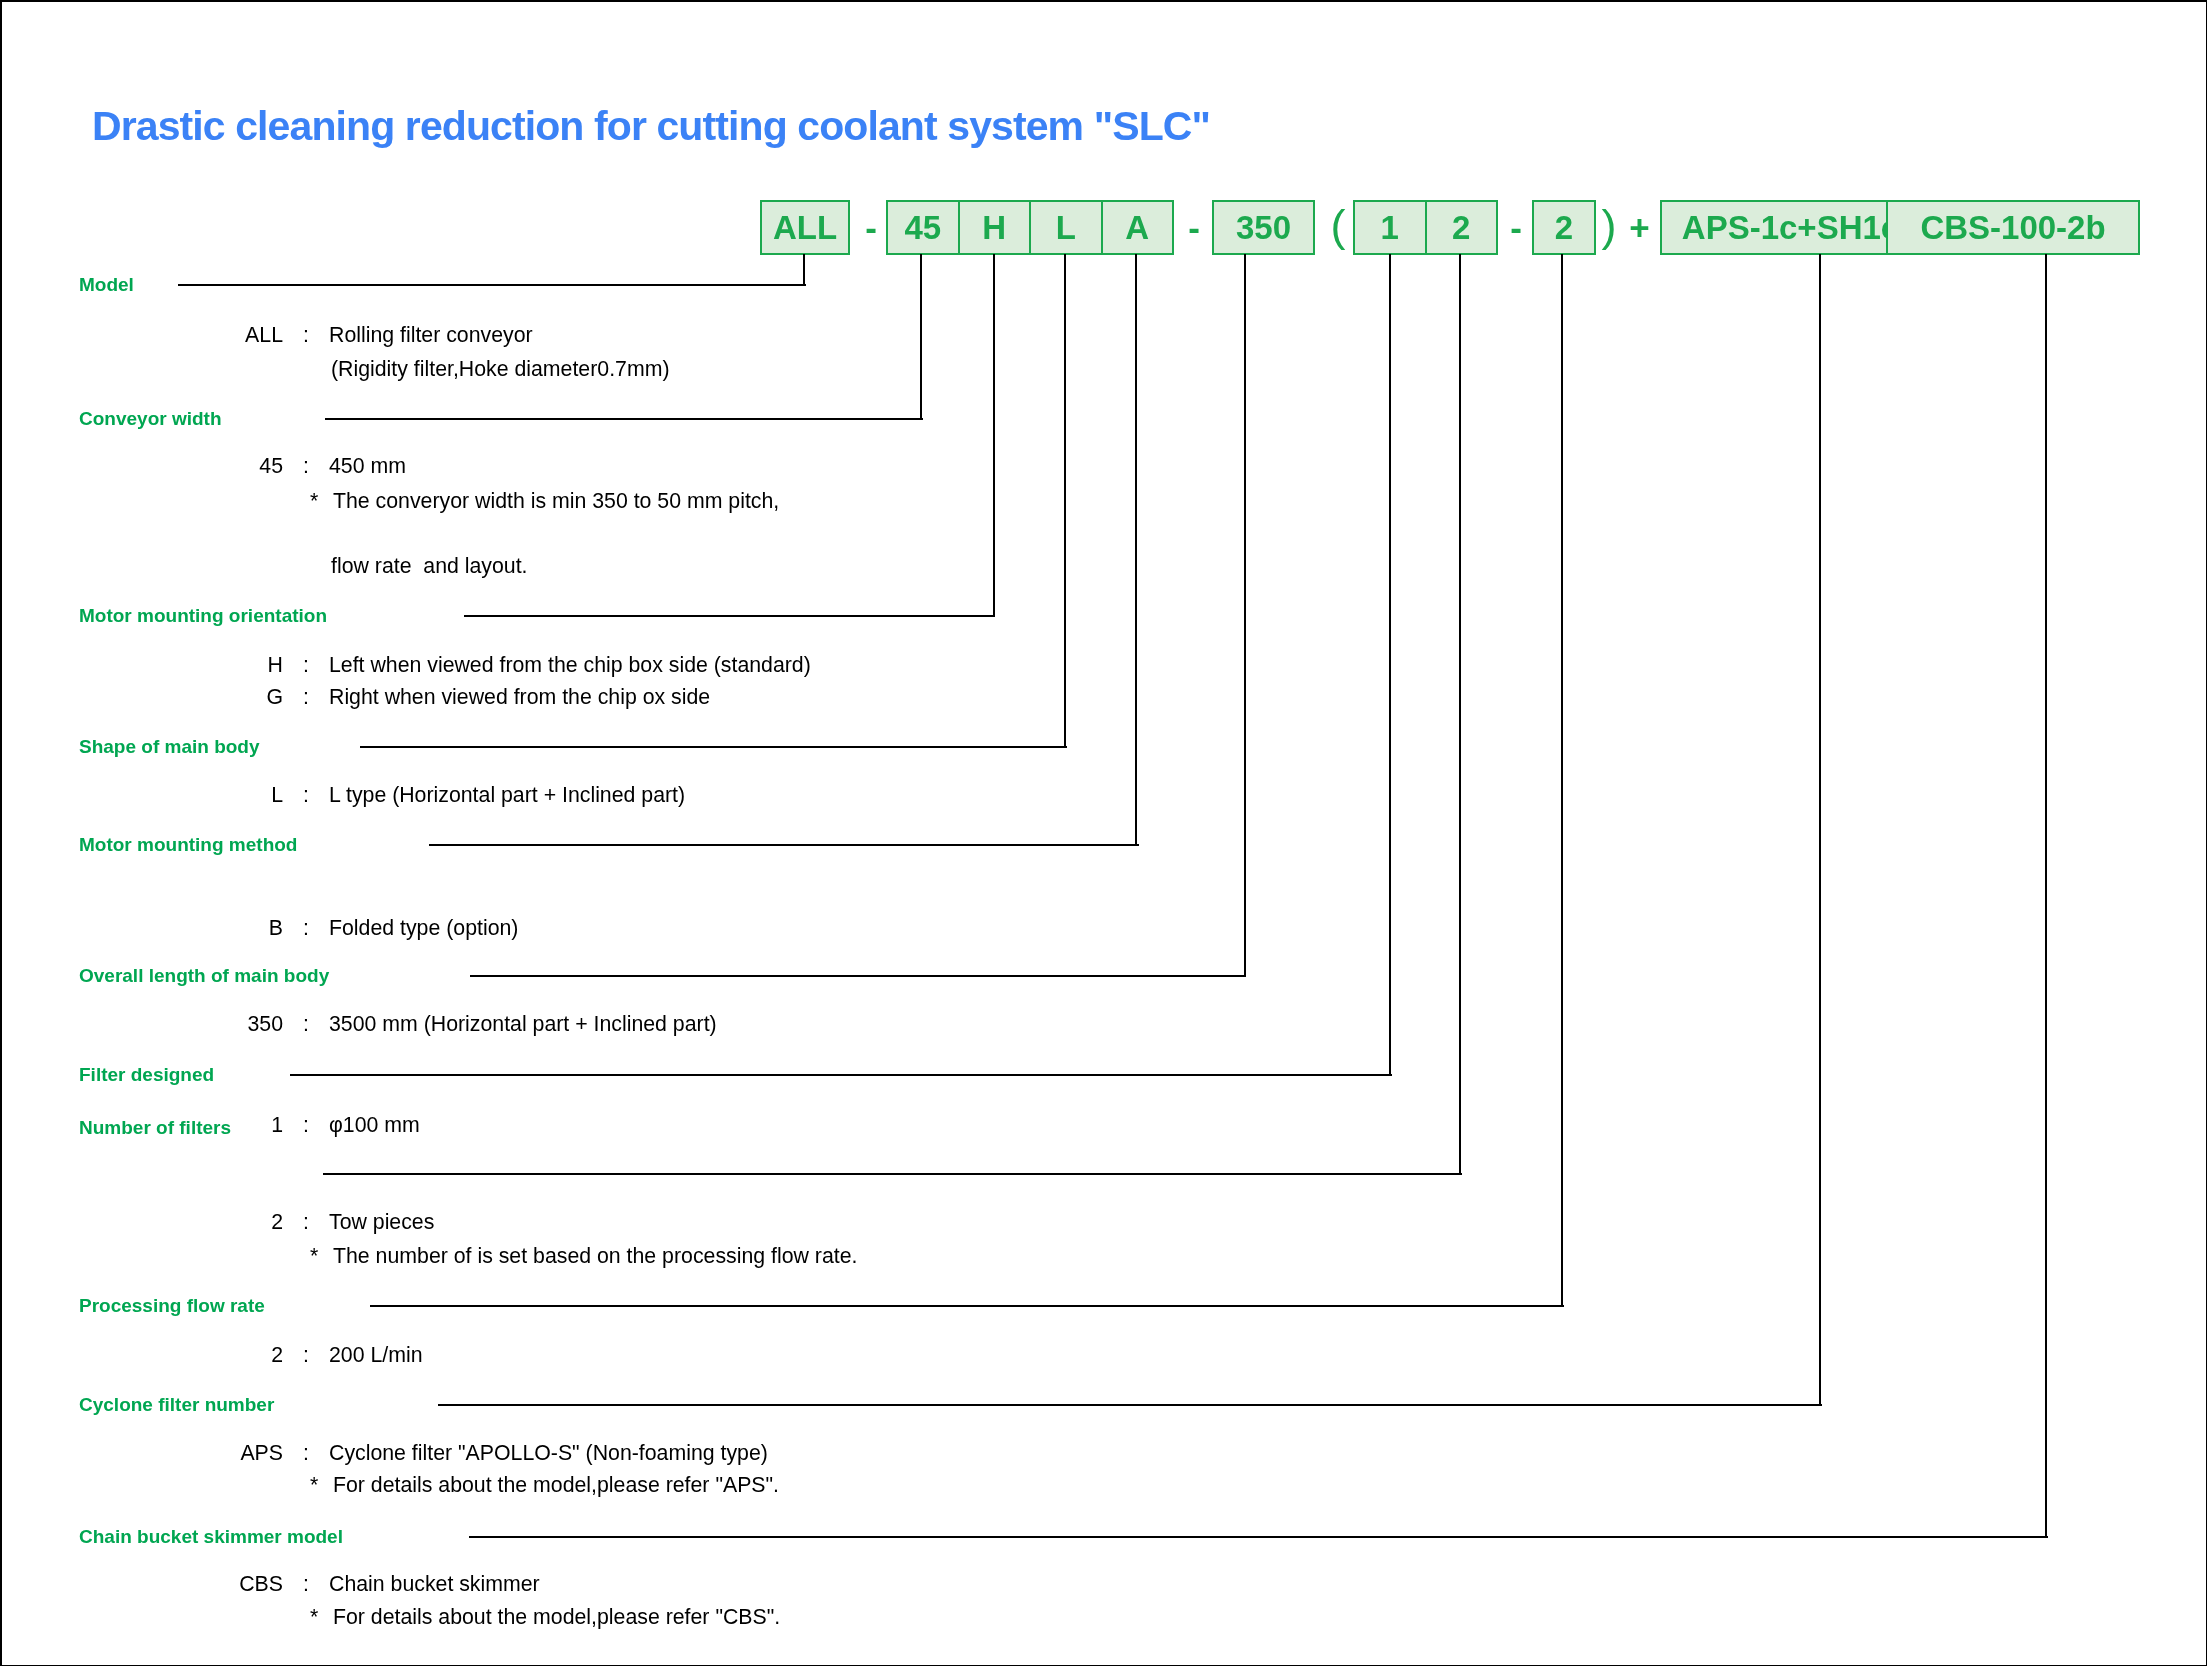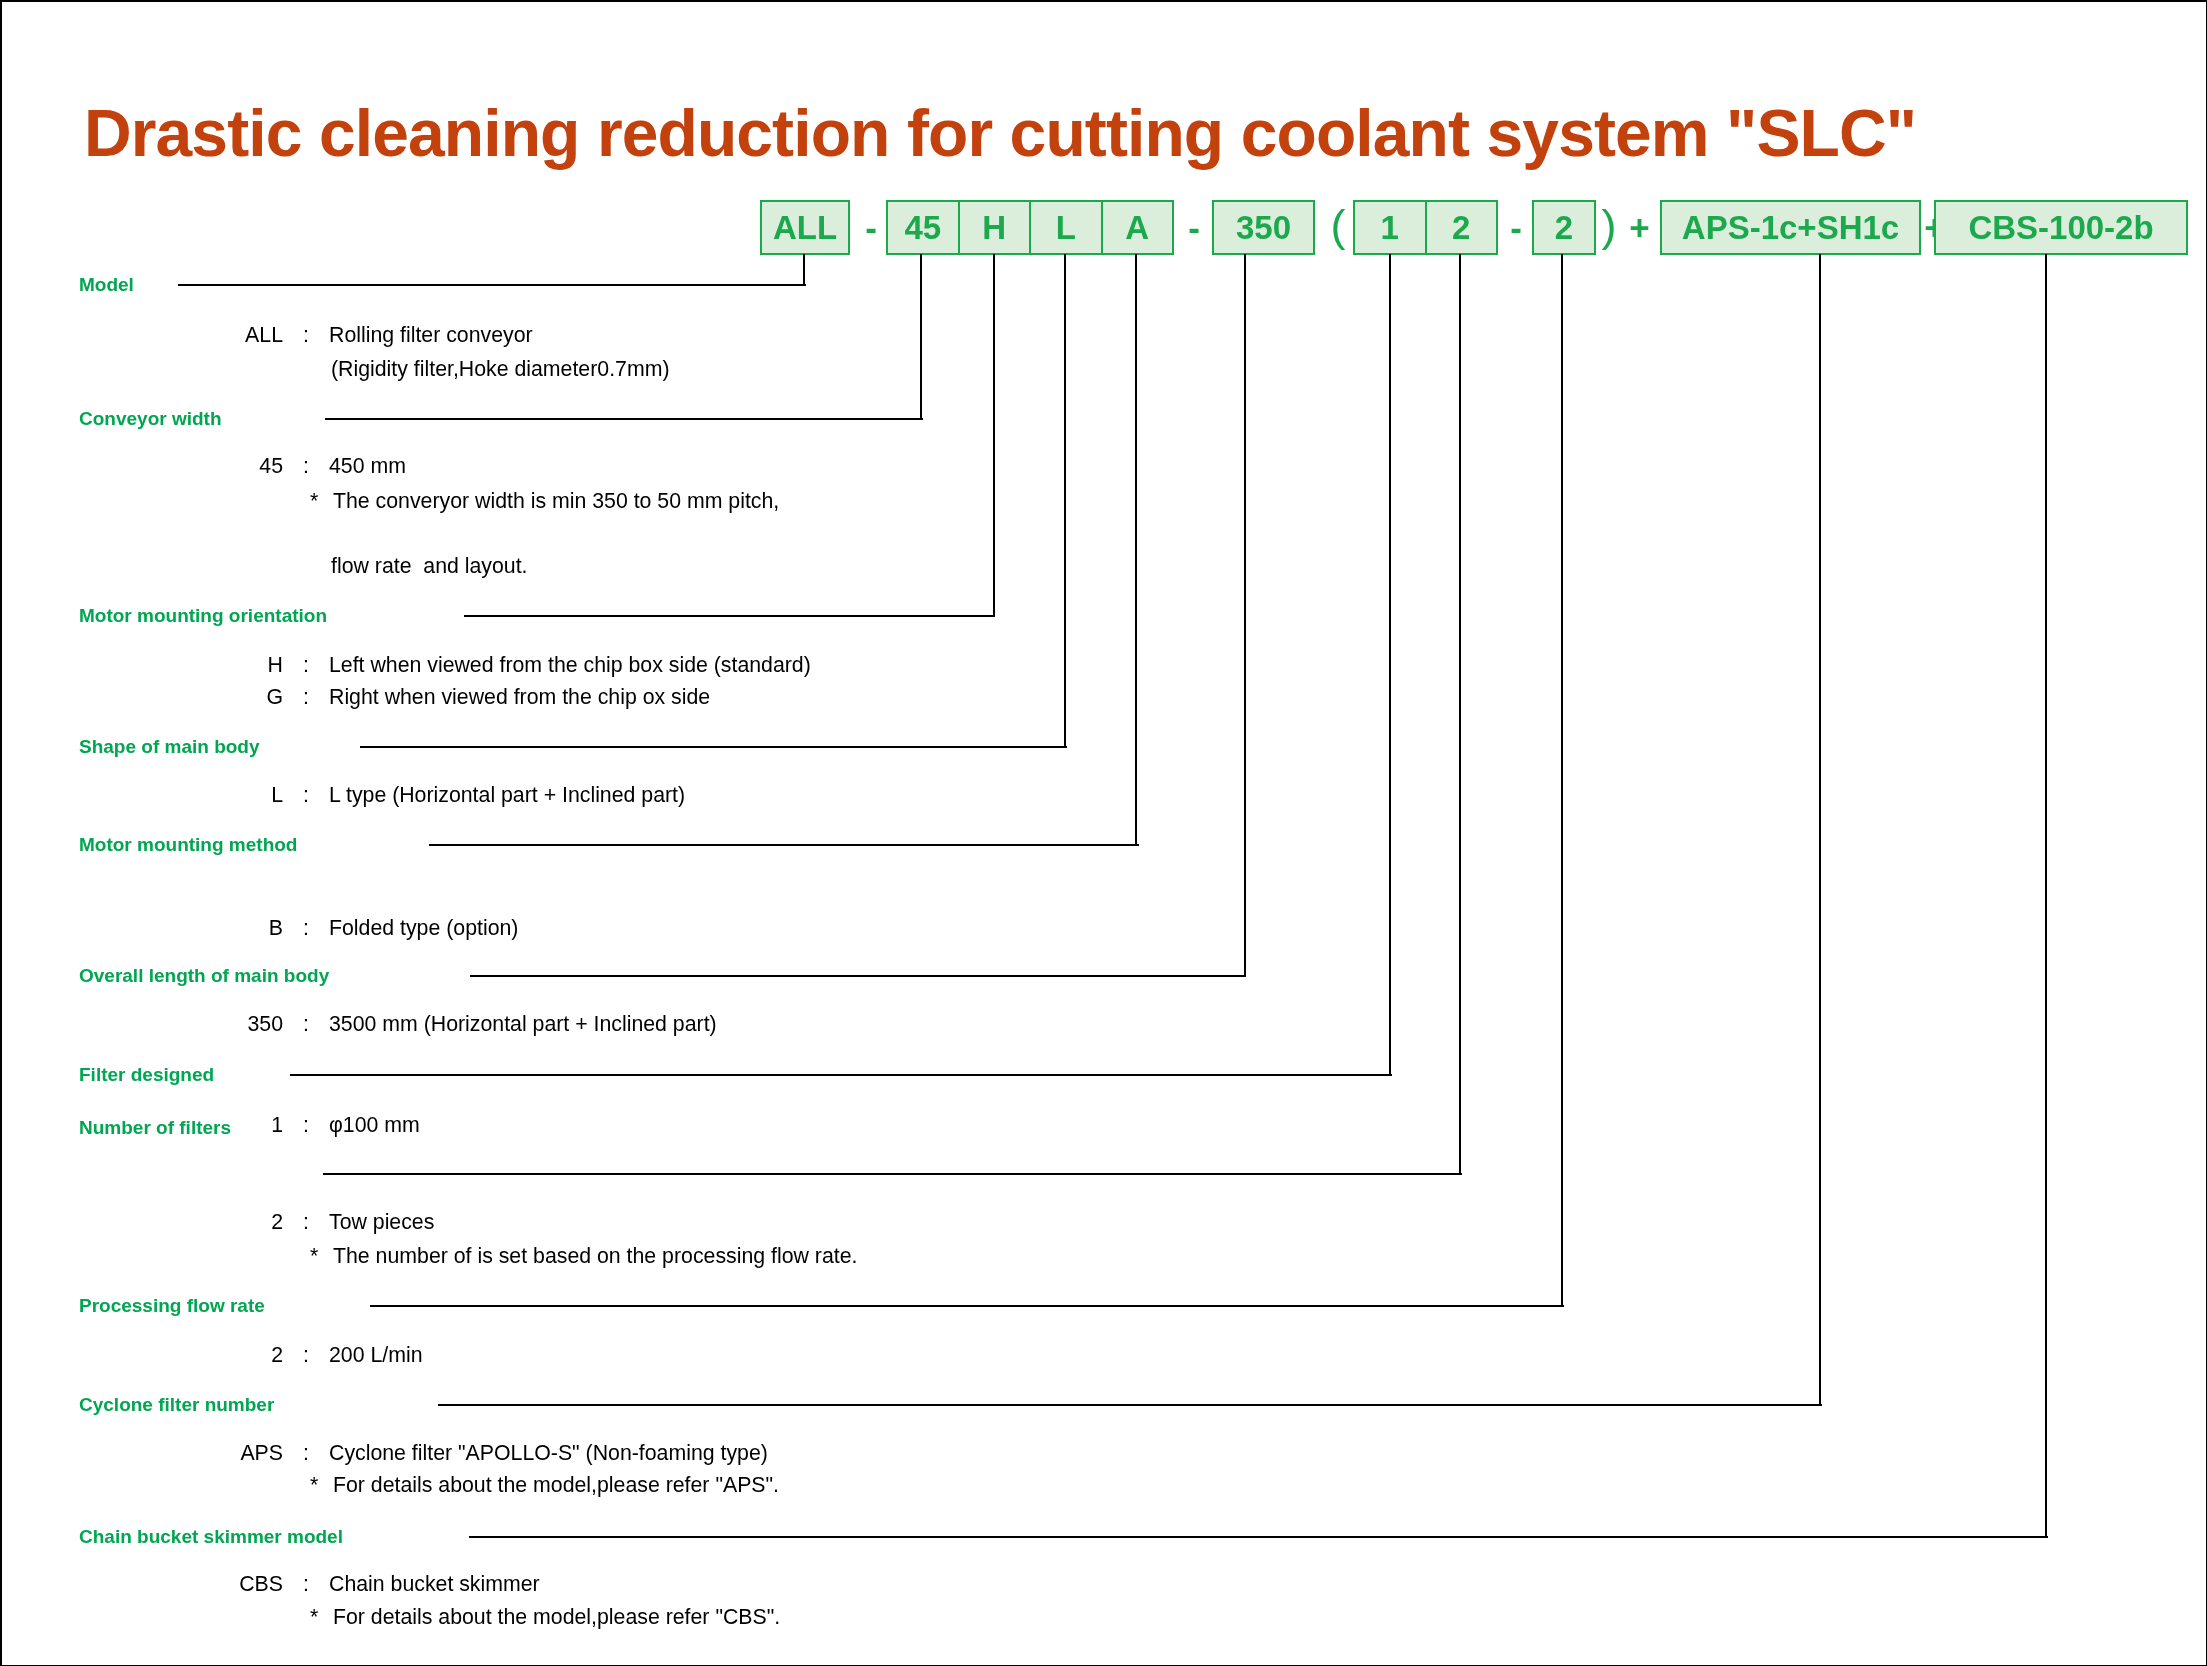--- a/index.html
+++ b/index.html
@@ -2,22 +2,22 @@
 <html style="font-size:15px"><head>
 <meta charset="utf-8">
 <style>
   html,body{margin:0;padding:0;background:#888;}
   .page{
     position:relative;width:2208px;height:1667px;background:#ffffff;
     border:2.8px solid #000;box-sizing:border-box;overflow:hidden;
     font-family:"Liberation Sans",sans-serif;
   }
   .title{
-    position:absolute;left:82px;top:93px;margin:0;
-    font-size:66px;font-weight:bold;color:#c2410c;letter-spacing:-0.9px;white-space:pre;
+    position:absolute;left:82px;top:93px;margin:8px;
+    font-size:41px;font-weight:bold;color:#3b82f6;letter-spacing:-0.9px;white-space:pre;
   }
   
   .codebox{
     position:absolute;top:198px;height:55px;box-sizing:border-box;
     border:2.8px solid #1ca94e;background:#dbeddb;color:#1ca94e;
     font-weight:bold;font-size:33px;display:flex;align-items:center;justify-content:center;
     white-space:pre;
   }
   .codebox .cell{
     flex:1;height:100%;display:flex;align-items:center;justify-content:center;
@@ -87,21 +87,21 @@
 
   <div class="sep paren" style="left:1594px;width:26px">)</div>
   <div class="sep" style="left:1621px;width:33px">+</div>
 
   <div class="codebox" style="left:1658px;width:261px">
     <span>APS-1c+SH1c</span>
   </div>
 
   <div class="sep" style="left:1916px;width:33px">+</div>
 
-  <div class="codebox" style="left:1932px;width:254px">
+  <div class="codebox" style="left:1884px;width:254px">
     <span>CBS-100-2b</span>
   </div>
 
   <div class="vline" style="left:801px;top:252px;height:32px"></div>
   <div class="hline" style="left:176px;top:282px;width:628px"></div>
 
   <div class="vline" style="left:918px;top:252px;height:165px"></div>
   <div class="hline" style="left:323px;top:416px;width:598px"></div>
 
   <div class="vline" style="left:991px;top:252px;height:363px"></div>

